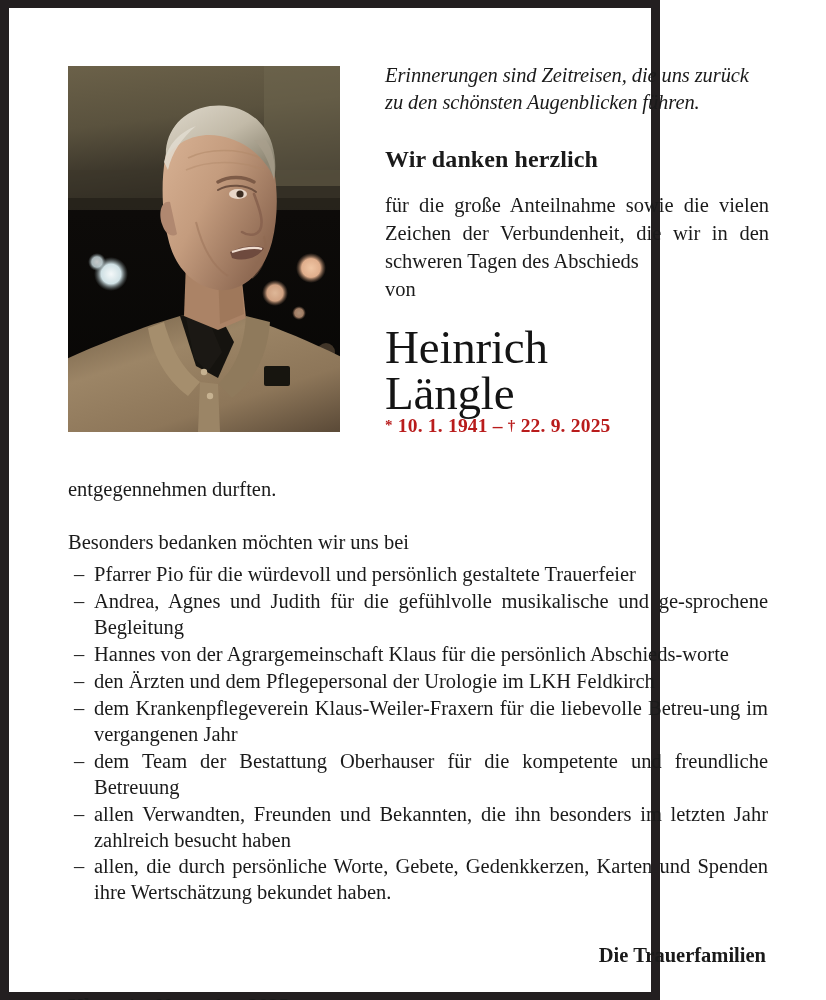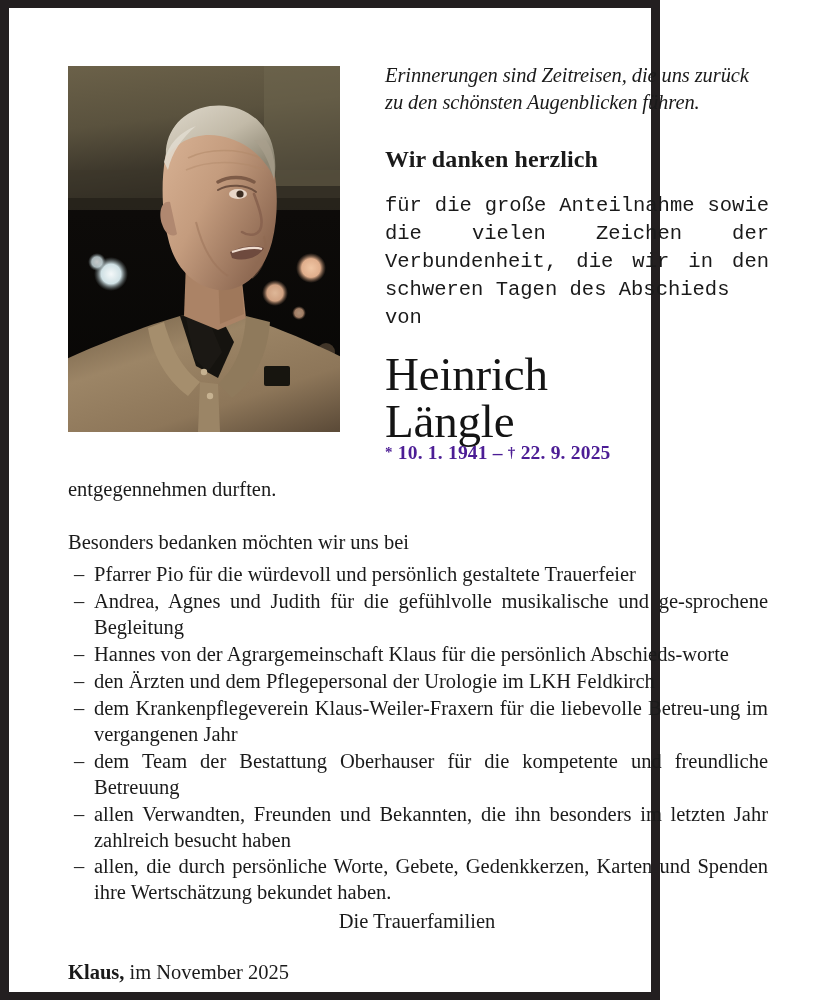--- a/index.html
+++ b/index.html
@@ -75,40 +75,39 @@
     margin: 0 0 18px 0;
     letter-spacing: 0.1px;
   }
   .intro {
     font-size: 20.5px;
     line-height: 1.36;
     margin: 0;
     text-align: justify;
     text-justify: inter-word;
     hyphens: manual;
-    font-family: Liberation Mono, monospace;
   }
   .intro .last-line { display: block; }
 
   .name-block {
     margin-top: 20px;
   }
   .name {
     font-size: 47px;
     line-height: 0.99;
     letter-spacing: -0.2px;
     margin: 0;
     color: #141414;
   }
   .dates {
     font-weight: bold;
     font-size: 19.5px;
     letter-spacing: 0.2px;
     margin: -2px 0 0 0;
-    color: #4c1d95;
+    color: #b91c1c;
     white-space: nowrap;
   }
   .dates .sym { font-size: 15px; vertical-align: 2px; }
 
   
   .body-area {
     position: absolute;
     left: 59px;
     top: 452px;
     width: 700px;
@@ -139,23 +138,23 @@
   }
   ul.thanks-list li .dash {
     position: absolute;
     left: 6px;
     top: 0;
   }
   ul.thanks-list li.nojustify { text-align: left; }
 
   
   .signoff {
-    margin-top: 4px;
-    text-align: center;
-    font-weight: normal;
+    margin-top: 38px;
+    text-align: right;
+    font-weight: bold;
     font-size: 20.5px;
     padding-right: 2px;
   }
   .place-date {
     margin-top: 28px;
     font-size: 20.5px;
   }
   .place-date .place { font-weight: bold; }
 </style>
 </head>

